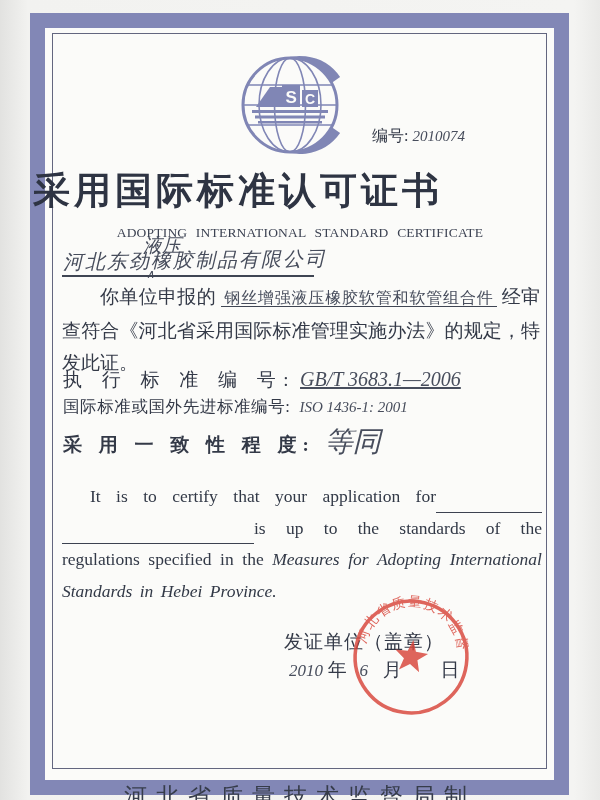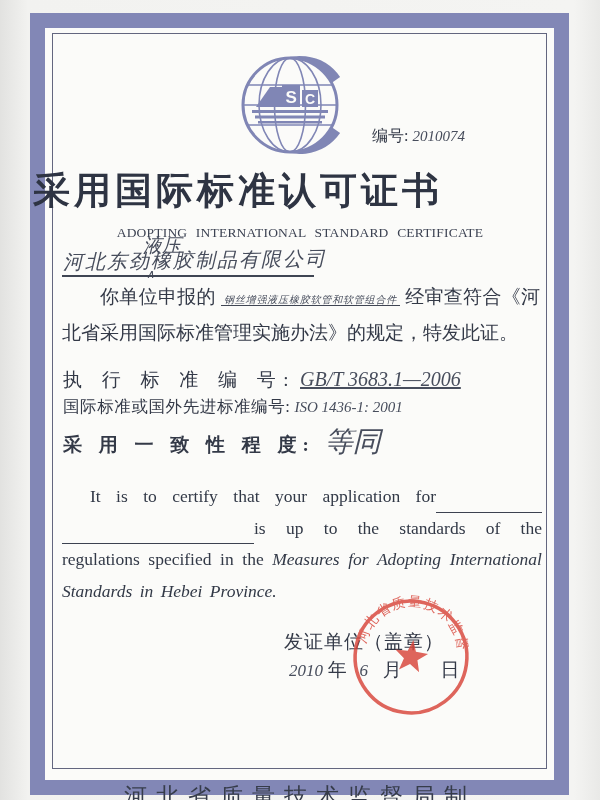--- a/index.html
+++ b/index.html
@@ -18,21 +18,21 @@
   .title{width:476px;text-align:center;font-weight:700;font-size:37px;
          letter-spacing:4px;color:#2e3443;}
   .subtitle{width:600px;text-align:center;font-size:13.5px;color:#3c4252;
             letter-spacing:0.2px;word-spacing:5px;}
   .serial{font-size:16px;}
   .serial .hw{font-size:15px;}
   .company{font-size:20px;letter-spacing:2px;transform:rotate(-0.8deg);}
   .c-underline{height:1.5px;background:#3f4553;}
   .bodytext{width:478px;font-size:19px;line-height:32.5px;text-align:justify;
             text-indent:38px;color:#333947;}
-  .product{font-family:cursive;font-style:italic;color:#474d5c;font-size:10px;
+  .product{font-family:cursive;color:#474d5c;font-size:16px;
            letter-spacing:0.5px;border-bottom:1.5px solid #3f4553;padding:0 3px;}
   .fieldlabel{font-size:19px;color:#333947;}
   .ls7{letter-spacing:7.5px;}
   .ls6{letter-spacing:6px;font-weight:bold;}
   .intl{font-size:16.5px;letter-spacing:0.6px;color:#333947;}
   .fieldval{font-size:20px;text-decoration:underline;}
   .consval{font-size:28px;margin-left:6px;}
   .validity{font-size:19px;color:#333947;white-space:nowrap;}
   .slot{display:inline-block;border-bottom:1.5px solid #3c4250;text-align:center;
         font-family:cursive;font-style:italic;color:#474d5c;font-size:16px;
@@ -91,21 +91,21 @@
     <span class="print">经审查符合《河北省采用国际标准管理实施办法》的规定，特发此证。</span>
   </div>
 
   <div class="abs" style="left:63px;top:367px;">
     <span class="fieldlabel ls7">执 行 标 准 编 号:</span>
     <span class="hw fieldval">GB/T 3683.1—2006</span>
   </div>
 
   <div class="abs" style="left:63px;top:396px;">
     <span class="intl">国际标准或国外先进标准编号:</span>
-    <span class="hw" style="font-size:15px;">ISO 1436-1: 2001</span>
+    <span class="hw" style="font-size:15px;margin-left:5px;">ISO 1436-1: 2001</span>
   </div>
 
   <div class="abs" style="left:63px;top:423px;">
     <span class="fieldlabel ls6">采 用 一 致 性 程 度:</span>
     <span class="hw consval">等同</span>
   </div>
 
 
   <div class="abs issuer" style="left:284px;top:629px;">发证单位（盖章）</div>
 

